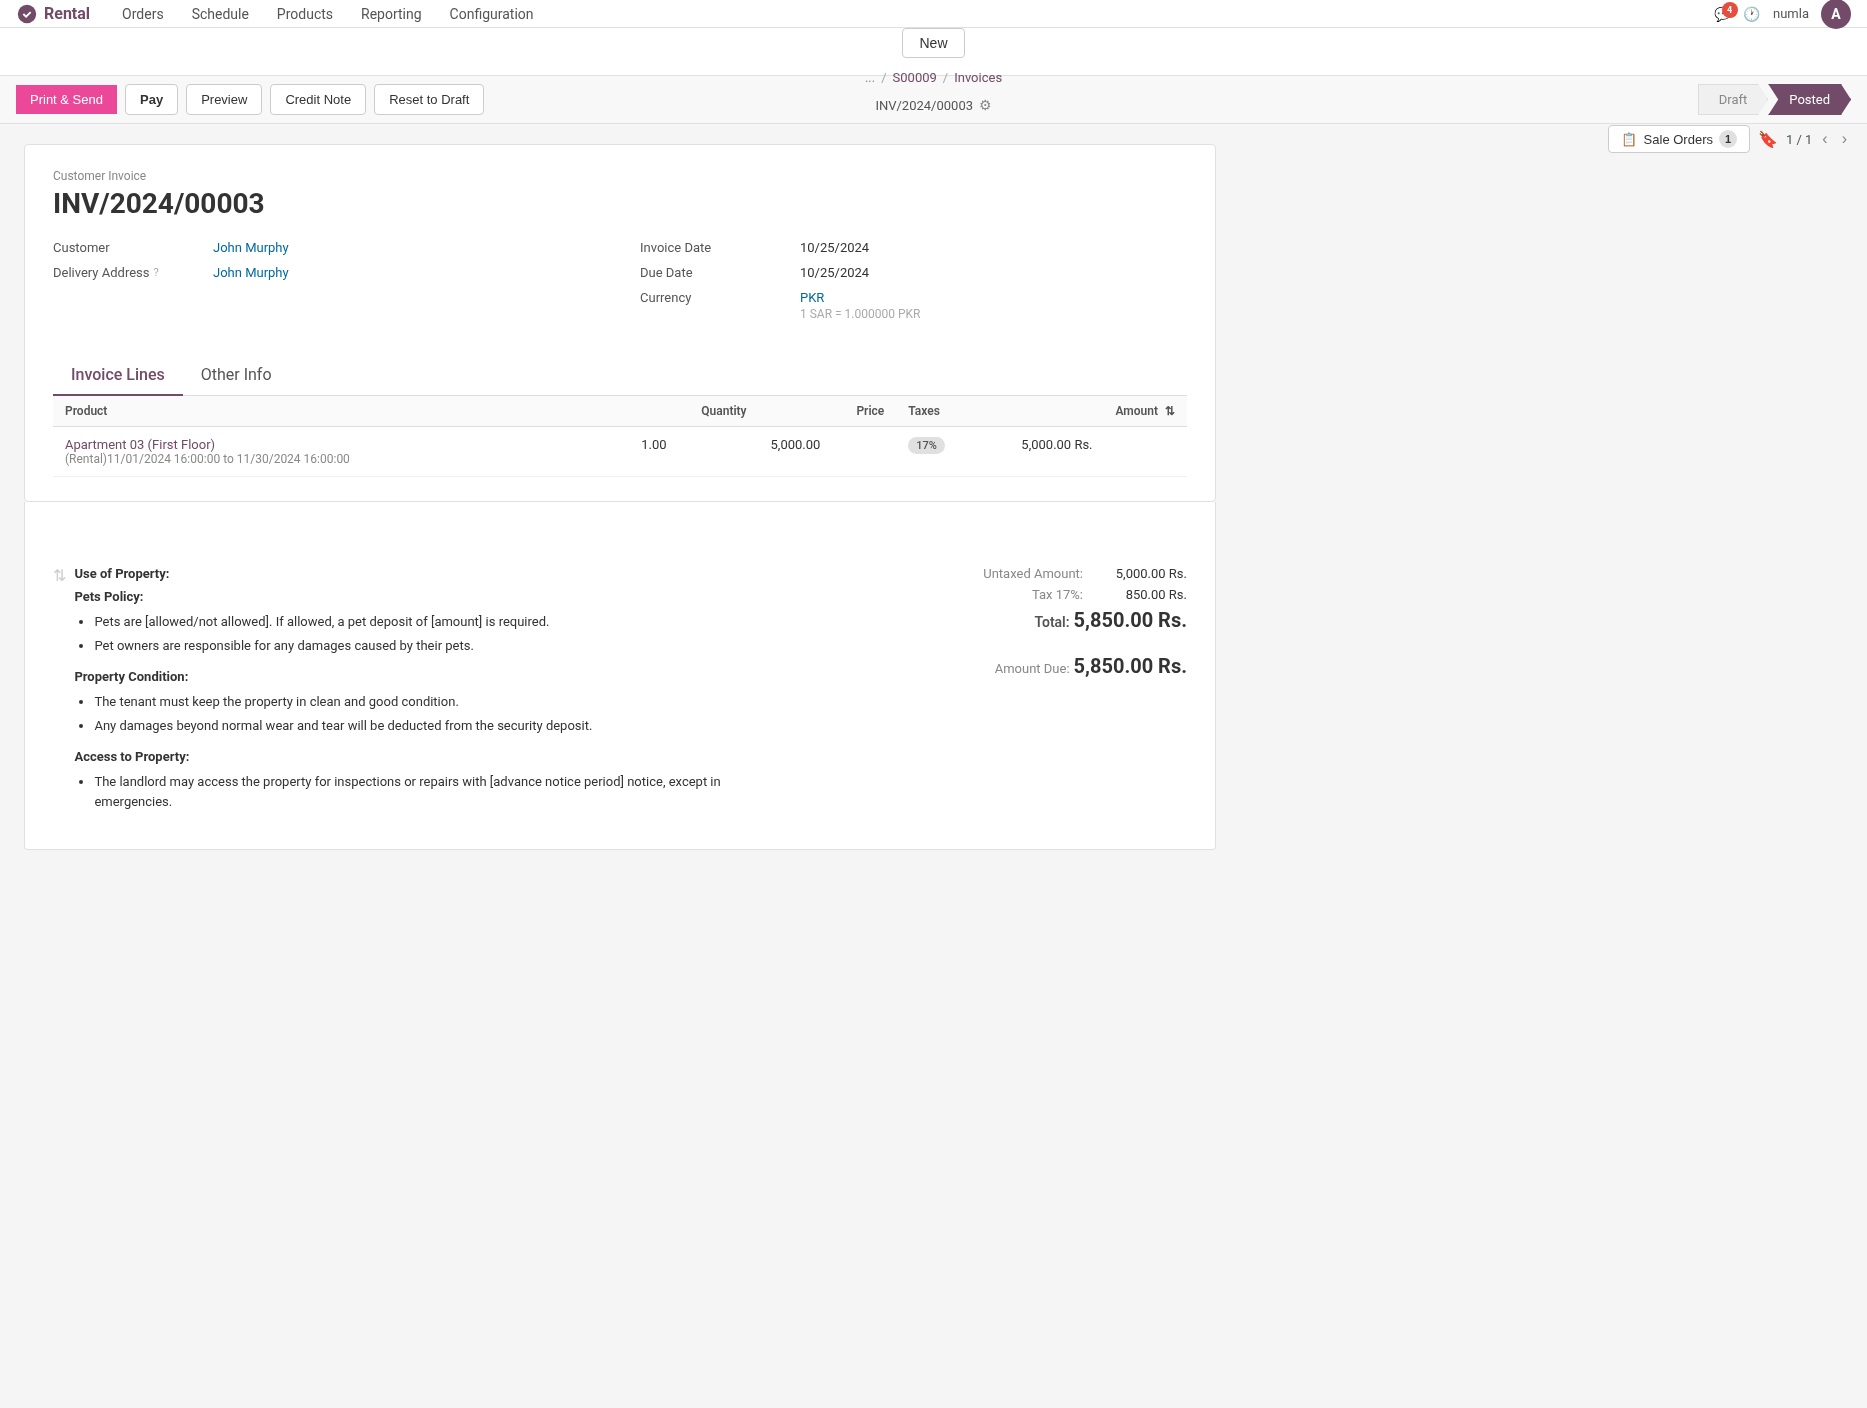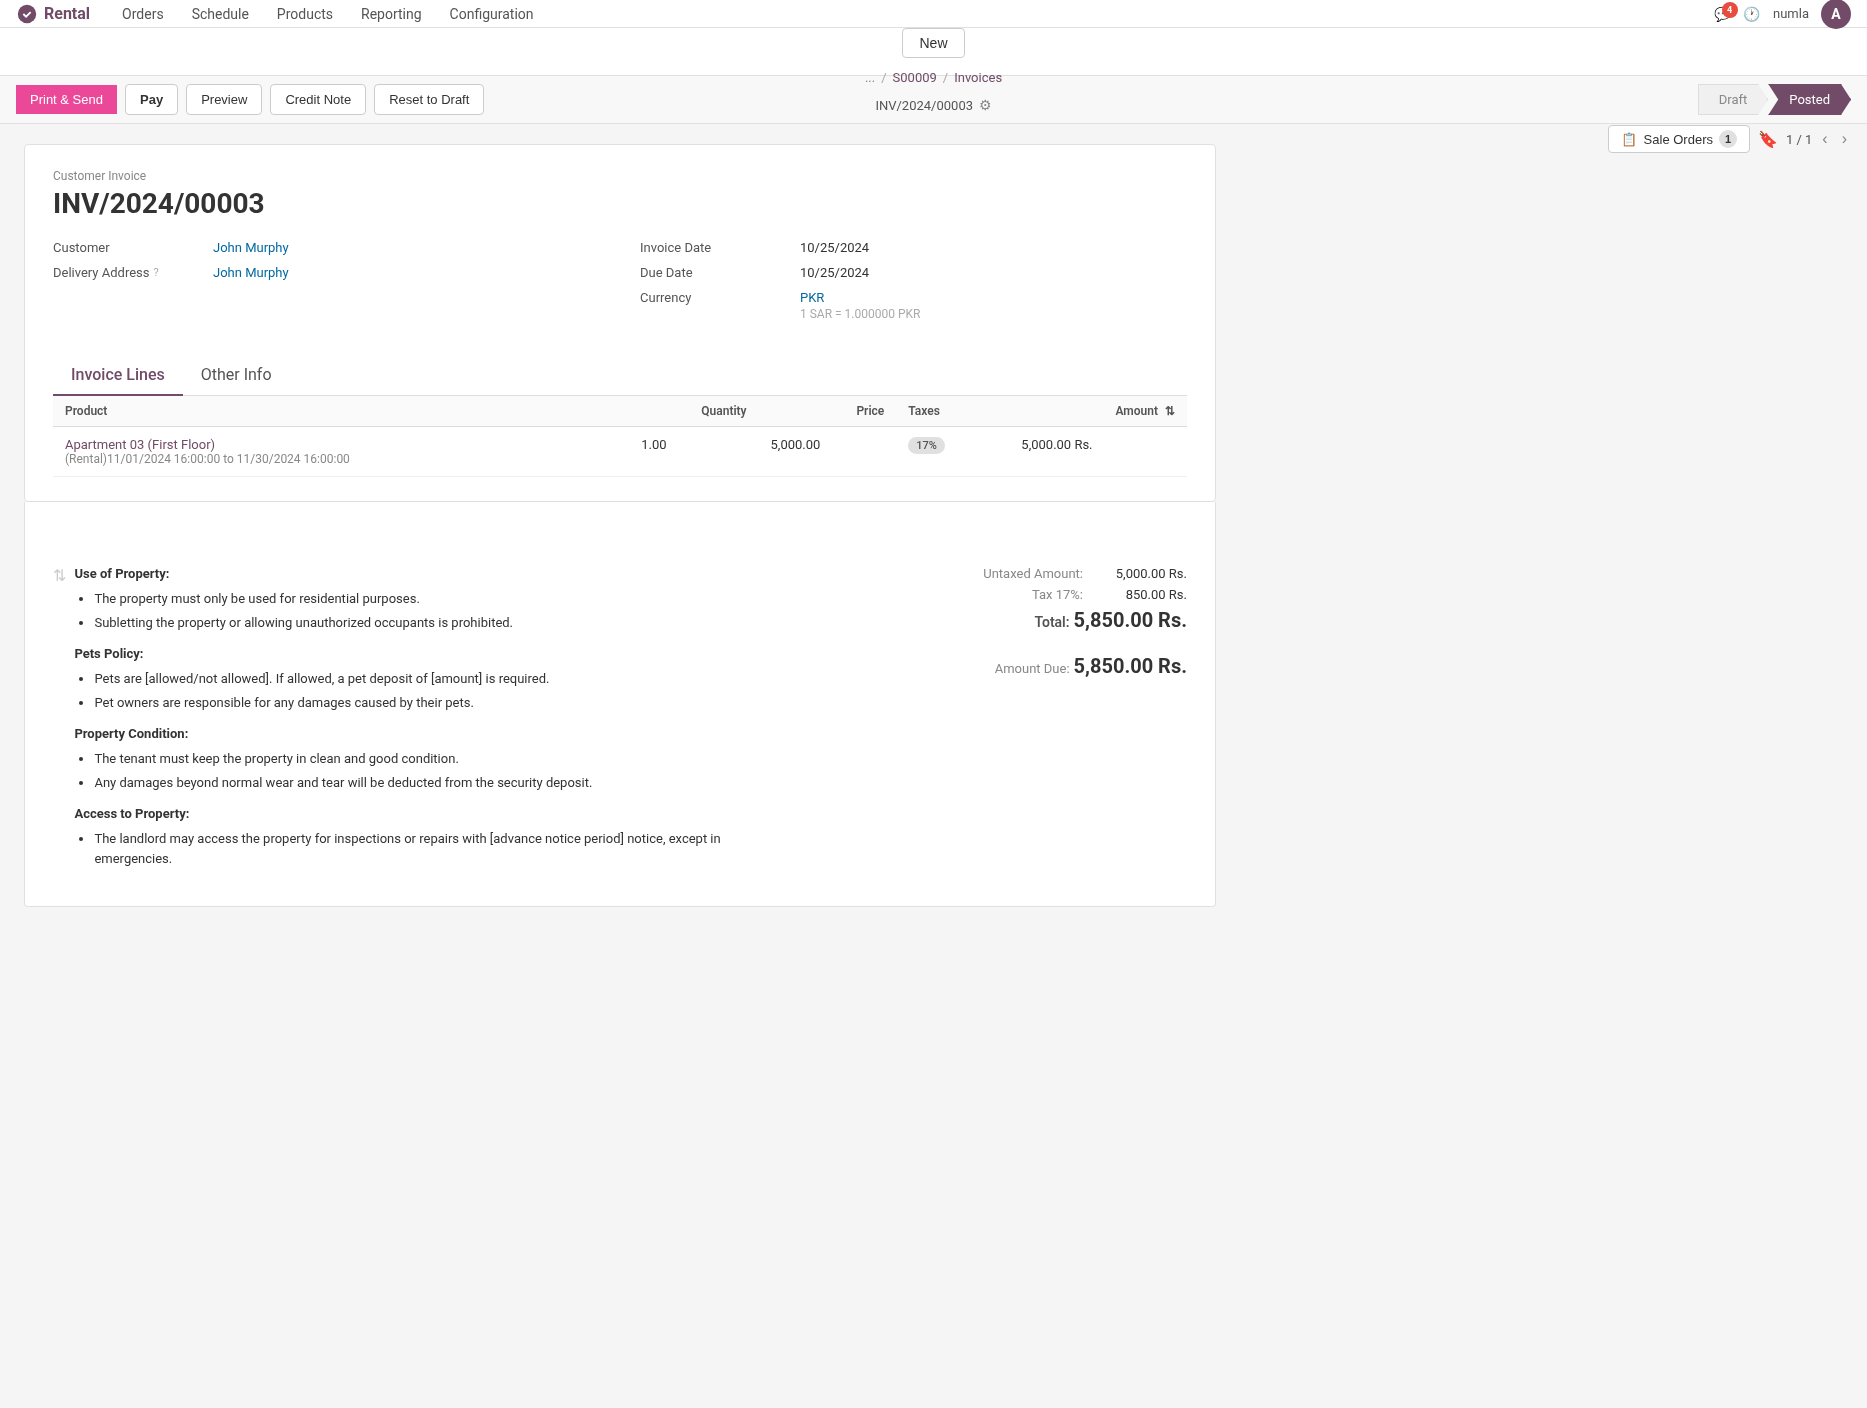--- a/index.html
+++ b/index.html
@@ -269,24 +269,20 @@
 
   <div style="height: 40px; background:#fff; border-left:1px solid #e0e0e0; border-right:1px solid #e0e0e0;"></div>
 
   <div class="terms-section">
     <div class="terms-totals">
       <div class="terms-left">
         <div style="display:flex; gap:8px; align-items:flex-start;">
           <span class="drag-handle">⇅</span>
           <div>
             <p class="terms-title">Use of Property:</p>
-            <ul class="terms-list">
-              <li>The property must only be used for residential purposes.</li>
-              <li>Subletting the property or allowing unauthorized occupants is prohibited.</li>
-            </ul>
             <p class="terms-title">Pets Policy:</p>
             <ul class="terms-list">
               <li>Pets are [allowed/not allowed]. If allowed, a pet deposit of [amount] is required.</li>
               <li>Pet owners are responsible for any damages caused by their pets.</li>
             </ul>
             <p class="terms-title">Property Condition:</p>
             <ul class="terms-list">
               <li>The tenant must keep the property in clean and good condition.</li>
               <li>Any damages beyond normal wear and tear will be deducted from the security deposit.</li>
             </ul>

